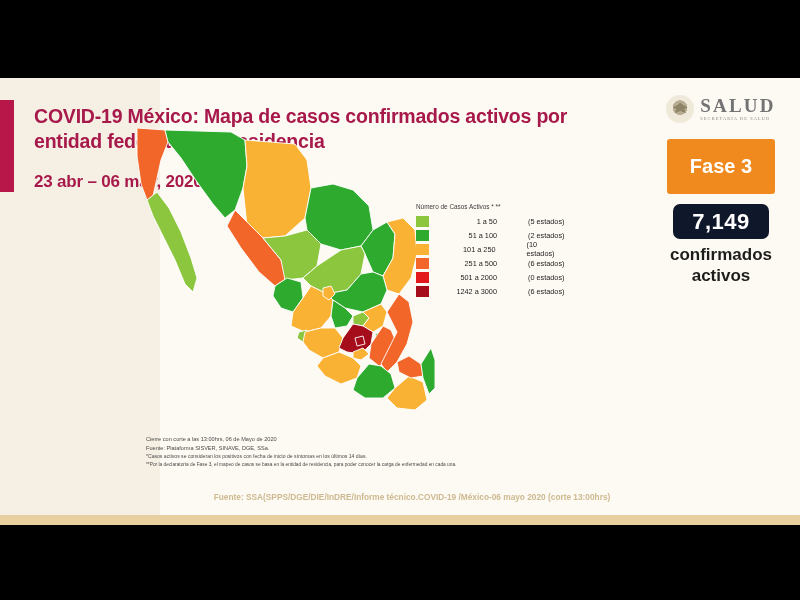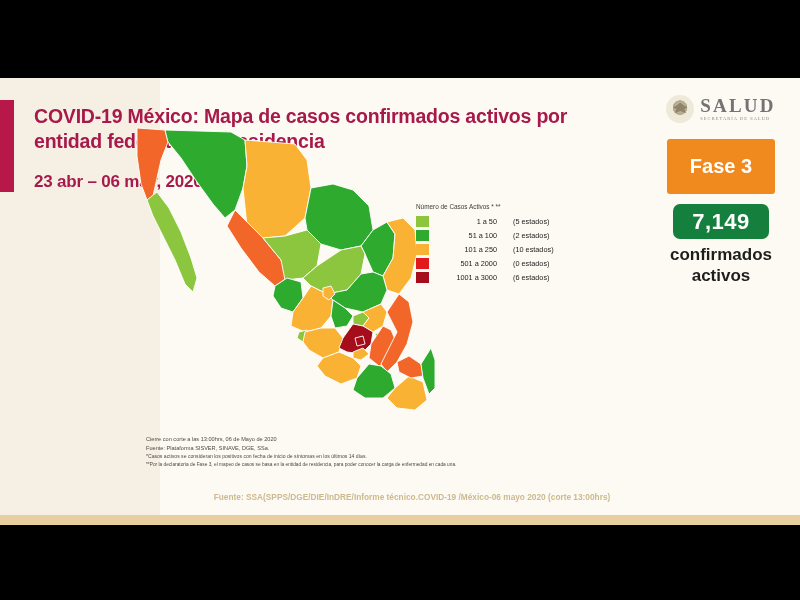--- a/index.html
+++ b/index.html
@@ -29,32 +29,32 @@
   .eagle:after{content:"";position:absolute;left:50%;top:50%;width:15px;height:13px;transform:translate(-50%,-50%);
       background:#8e8468;clip-path:polygon(50% 0%,72% 22%,100% 38%,76% 50%,88% 82%,50% 66%,12% 82%,24% 50%,0% 38%,28% 22%);}
   .salud{display:flex;flex-direction:column;line-height:1;}
   .salud-main{font-size:19px;font-weight:bold;color:#737373;letter-spacing:2.2px;font-family:Liberation Serif, serif;}
   .salud-sub{font-size:4.4px;color:#8a7f77;letter-spacing:1.1px;margin-top:2px;font-family:"Liberation Serif",serif;}
 
   .fase-box{margin:13px auto 0 auto;width:108px;height:55px;background:#f08a1e;border-radius:3px;
       display:flex;align-items:center;justify-content:center;}
   .fase-text{color:#fff;font-size:20px;font-weight:bold;}
 
-  .count-box{margin:10px auto 0 auto;width:96px;height:35px;background:#15803d;border-radius:7px;
+  .count-box{margin:10px auto 0 auto;width:96px;height:35px;background:#0f172a;border-radius:7px;
       display:flex;align-items:center;justify-content:center;}
   .count-text{color:#fff;font-size:22px;font-weight:bold;letter-spacing:.5px;}
   .count-label{text-align:center;font-size:17px;font-weight:bold;color:#1d1d1b;line-height:1.25;margin-top:5px;}
 
   
   .legend{position:absolute;left:416px;top:125px;width:150px;}
   .legend-title{font-size:6.4px;color:#3c3c3b;margin-bottom:4px;}
   .legend-row{display:flex;align-items:center;height:14px;font-size:7.3px;color:#1d1d1b;gap:8px;}
   .sw{width:13px;height:11px;flex:none;margin-right:6px;}
   .lrange{width:54px;text-align:right;}
-  .lcount{margin-left:8px;}
+  .lcount{margin-left:23px;}
 
   
   .map-wrap{position:absolute;left:135px;top:48px;width:300px;height:290px;}
   .map-wrap svg{width:100%;height:100%;display:block;}
 
   
   .foot{position:absolute;left:146px;top:358px;width:430px;}
   .foot div{color:#4a4a48;margin-bottom:2.5px;}
   .f1{font-size:5.6px;}
   .f2{font-size:5.6px;}
@@ -198,27 +198,32 @@
         <span class="sw" style="background:#2eab2e"></span>
         <span class="lrange">51 a 100</span>
         <span class="lcount">(2 estados)</span>
       </div>
       <div class="legend-row">
         <span class="sw" style="background:#f9b233"></span>
         <span class="lrange">101 a 250</span>
         <span class="lcount">(10 estados)</span>
       </div>
       <div class="legend-row">
+        <span class="sw" style="background:#f2662a"></span>
+        <span class="lrange">251 a 500</span>
+        <span class="lcount">(6 estados)</span>
+      </div>
+      <div class="legend-row">
         <span class="sw" style="background:#e3181c"></span>
         <span class="lrange">501 a 2000</span>
         <span class="lcount">(0 estados)</span>
       </div>
       <div class="legend-row">
         <span class="sw" style="background:#a50d1a"></span>
-        <span class="lrange">1001 a 3000</span>
+        <span class="lrange">1242 a 3000</span>
         <span class="lcount">(6 estados)</span>
       </div>
     </div>
 
     <div class="foot">
       <div class="f1">Cierre con corte a las 13:00hrs, 06 de Mayo de 2020</div>
       <div class="f2">Fuente: Plataforma SISVER, SINAVE, DGE, SSa.</div>
       <div class="f3">*Casos activos se consideran los positivos con fecha de inicio de síntomas en los últimos 14 días.</div>
       <div class="f4">**Por la declaratoria de Fase 3, el mapeo de casos se basa en la entidad de residencia, para poder conocer la carga de enfermedad en cada una.</div>
     </div>

